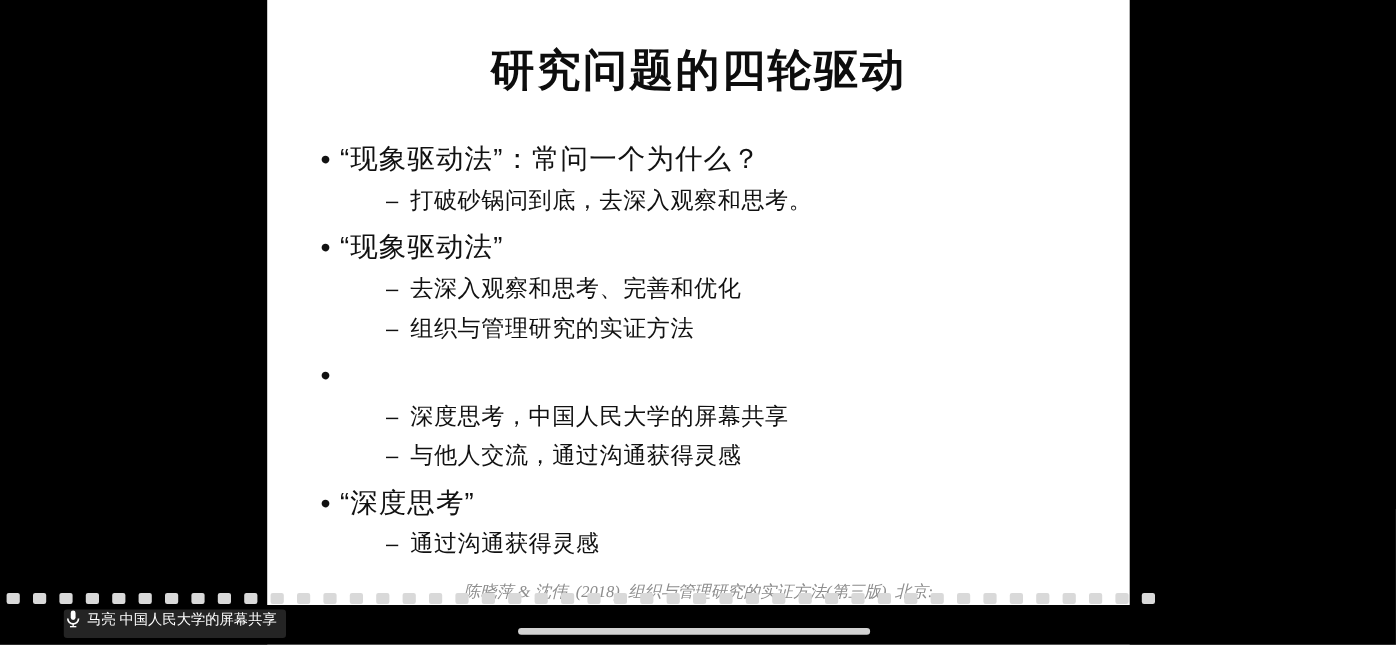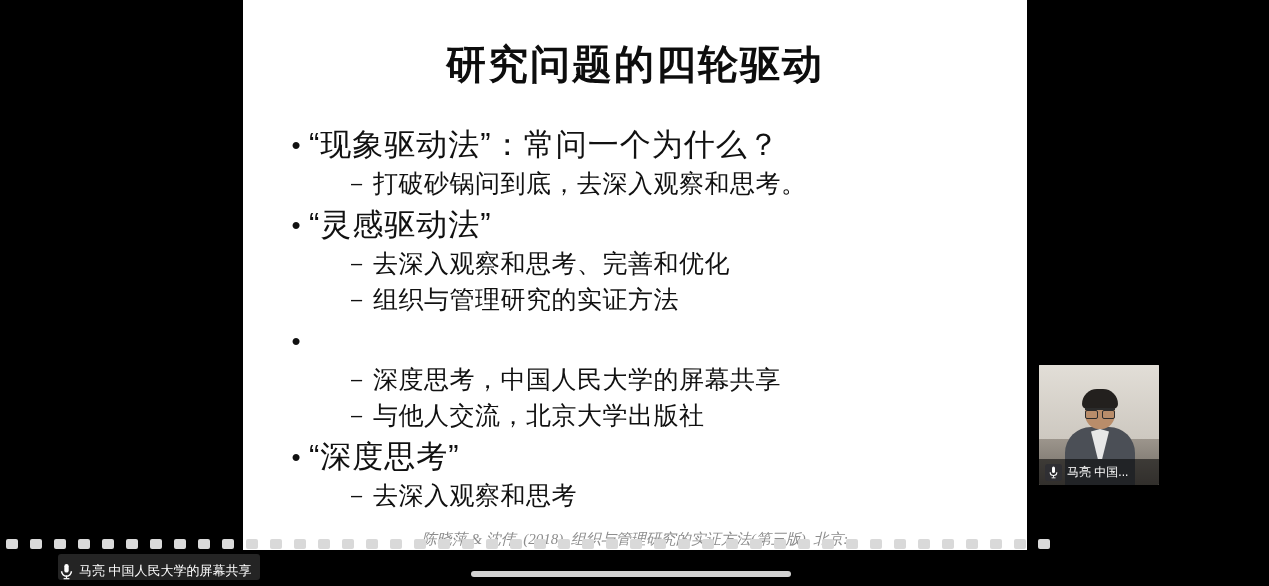--- a/index.html
+++ b/index.html
@@ -50,40 +50,40 @@
   }
   .b1 .dot {
     width: 26px;
     flex: 0 0 26px;
     font-size: 26px;
     line-height: 34px;
     color: #111;
     text-align: center;
   }
   .b1 .txt {
-    font-size: 31px;
+    font-size: 25px;
     line-height: 34px;
     color: #111;
     letter-spacing: 1px;
   }
   .b2 {
     display: flex;
     align-items: flex-start;
     margin-top: 6px;
     margin-left: 68px;
   }
   .b2 .dash {
     width: 22px;
     flex: 0 0 22px;
     font-size: 20px;
     line-height: 30px;
     color: #111;
   }
   .b2 .txt {
-    font-size: 25px;
+    font-size: 21px;
     line-height: 30px;
     color: #111;
     letter-spacing: 0.5px;
   }
   .citation {
     position: absolute;
     left: 0; right: 0;
     bottom: 14px;
     text-align: center;
     font-family: "Liberation Serif", serif;
@@ -208,21 +208,21 @@
     left: 0; bottom: 0;
     width: 100%;
     height: 36px;
     background: #000;
   }
   .sharer-pill {
     position: absolute;
     left: 58px; top: 4px;
     height: 26px;
     display: flex;
-    align-items: flex-end;
+    align-items: flex-start;
     gap: 6px;
     padding: 0 8px 0 2px;
     background: rgba(255,255,255,0.14);
     border-radius: 3px;
   }
   .sharer-pill .mic-white svg { display: block; }
   .sharer-pill .label {
     color: #fff;
     font-size: 13px;
     white-space: nowrap;
@@ -268,50 +268,50 @@
           <span class="dot">•</span>
           <span class="txt">“现象驱动法”：常问一个为什么？</span>
         </div>
         <div class="b2">
           <span class="dash">–</span>
           <span class="txt">打破砂锅问到底，去深入观察和思考。</span>
         </div>
 
         <div class="b1">
           <span class="dot">•</span>
-          <span class="txt">“灵感驱动法”</span>
+          <span class="txt">“现象驱动法”</span>
         </div>
         <div class="b2">
           <span class="dash">–</span>
           <span class="txt">去深入观察和思考、完善和优化</span>
         </div>
         <div class="b2">
           <span class="dash">–</span>
           <span class="txt">组织与管理研究的实证方法</span>
         </div>
 
         <div class="b1">
           <span class="dot">•</span>
         </div>
         <div class="b2">
           <span class="dash">–</span>
           <span class="txt">深度思考，中国人民大学的屏幕共享</span>
         </div>
         <div class="b2">
           <span class="dash">–</span>
-          <span class="txt">与他人交流，北京大学出版社</span>
+          <span class="txt">与他人交流，通过沟通获得灵感</span>
         </div>
 
         <div class="b1">
           <span class="dot">•</span>
           <span class="txt">“深度思考”</span>
         </div>
         <div class="b2">
           <span class="dash">–</span>
-          <span class="txt">去深入观察和思考</span>
+          <span class="txt">通过沟通获得灵感</span>
         </div>
 
       </div>
 
       <div class="citation">
         <span class="c-line">陈晓萍 &amp; 沈伟. (2018). 组织与管理研究的实证方法(第三版). 北京:</span>
         <span class="c-line">北京大学出版社.</span>
       </div>
 
     </div>
@@ -357,42 +357,20 @@
     <span class="dash"></span>
     <span class="dash"></span>
     <span class="dash"></span>
     <span class="dash"></span>
     <span class="dash"></span>
     <span class="dash"></span>
     <span class="dash"></span>
     <span class="dash"></span>
   </div>
 
-  <div class="video-tile">
-    <div class="video-bg">
-      <div class="video-wall"></div>
-      <div class="video-desk"></div>
-    </div>
-    <div class="person-body"></div>
-    <div class="person-shirt"></div>
-    <div class="person-head"></div>
-    <div class="person-hair"></div>
-    <div class="person-glasses"></div>
-    <div class="video-label">
-      <span class="mic-chip">
-        <svg width="9" height="13" viewBox="0 0 9 13" aria-hidden="true">
-          <rect x="3" y="0.5" width="3" height="6.5" rx="1.5" fill="#ffffff"></rect>
-          <path d="M1.2 6.2a3.3 3.3 0 0 0 6.6 0" fill="none" stroke="#ffffff" stroke-width="1.1"></path>
-          <rect x="4.1" y="9.3" width="0.9" height="2.3" fill="#ffffff"></rect>
-          <rect x="2.6" y="11.4" width="3.9" height="0.9" fill="#ffffff"></rect>
-        </svg>
-      </span>
-      <span class="name">马亮 中国...</span>
-    </div>
-  </div>
 
   <div class="bottom-bar">
     <div class="sharer-pill">
       <span class="mic-white">
         <svg width="13" height="17" viewBox="0 0 13 17" aria-hidden="true">
           <rect x="4.3" y="1" width="4.4" height="8.6" rx="2.2" fill="#ffffff"></rect>
           <path d="M1.6 8.3a4.9 4.9 0 0 0 9.8 0" fill="none" stroke="#ffffff" stroke-width="1.5"></path>
           <rect x="5.9" y="12.4" width="1.2" height="3" fill="#ffffff"></rect>
           <rect x="3.6" y="15.1" width="5.8" height="1.2" fill="#ffffff"></rect>
         </svg>

